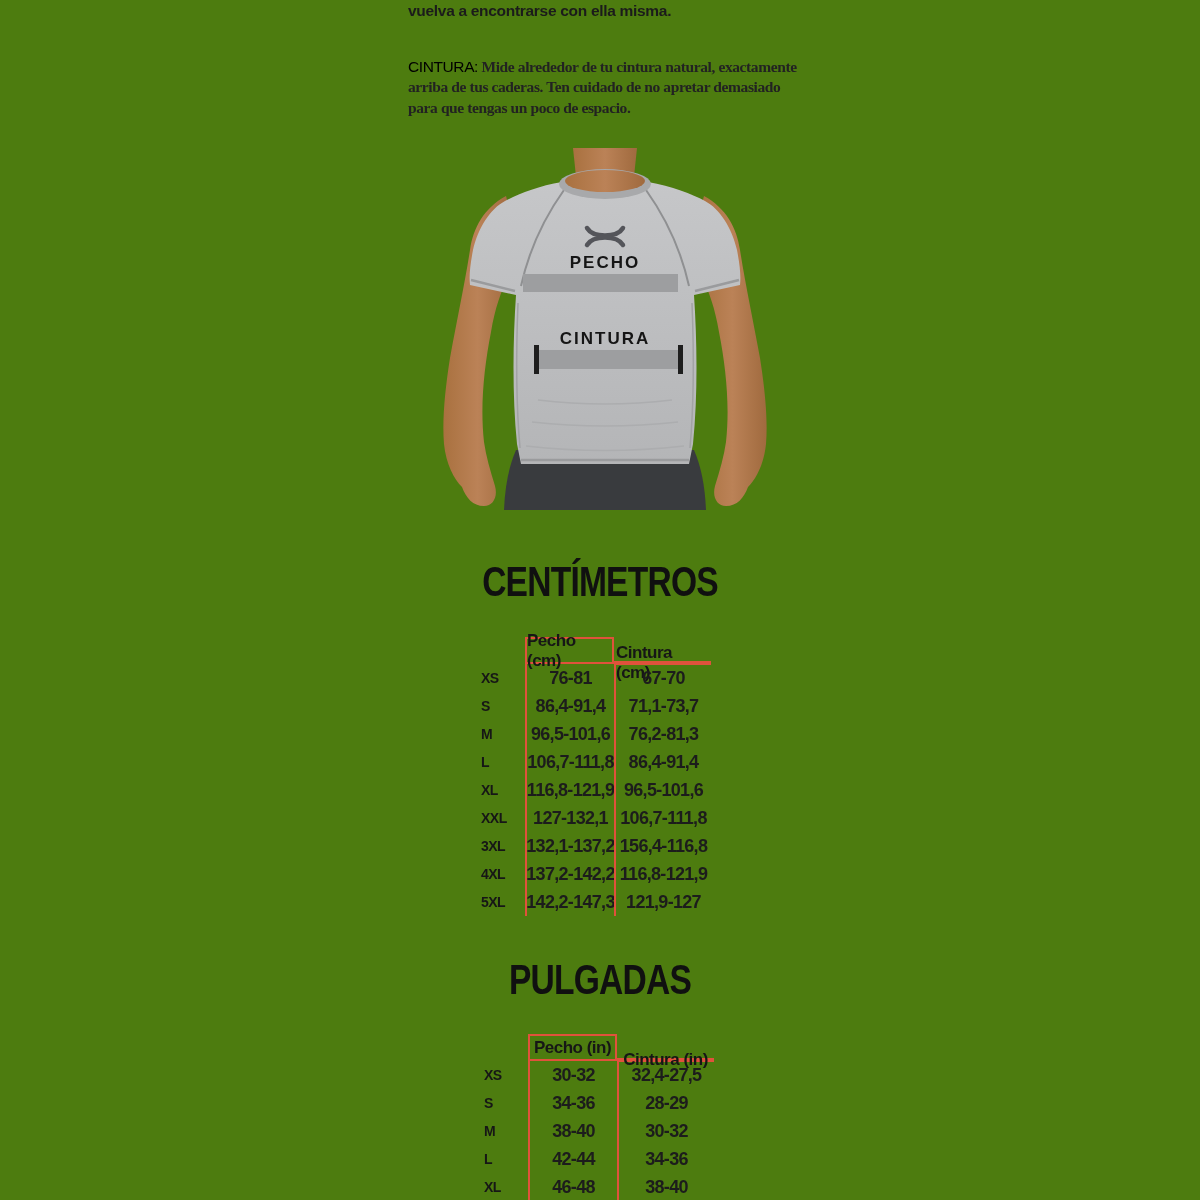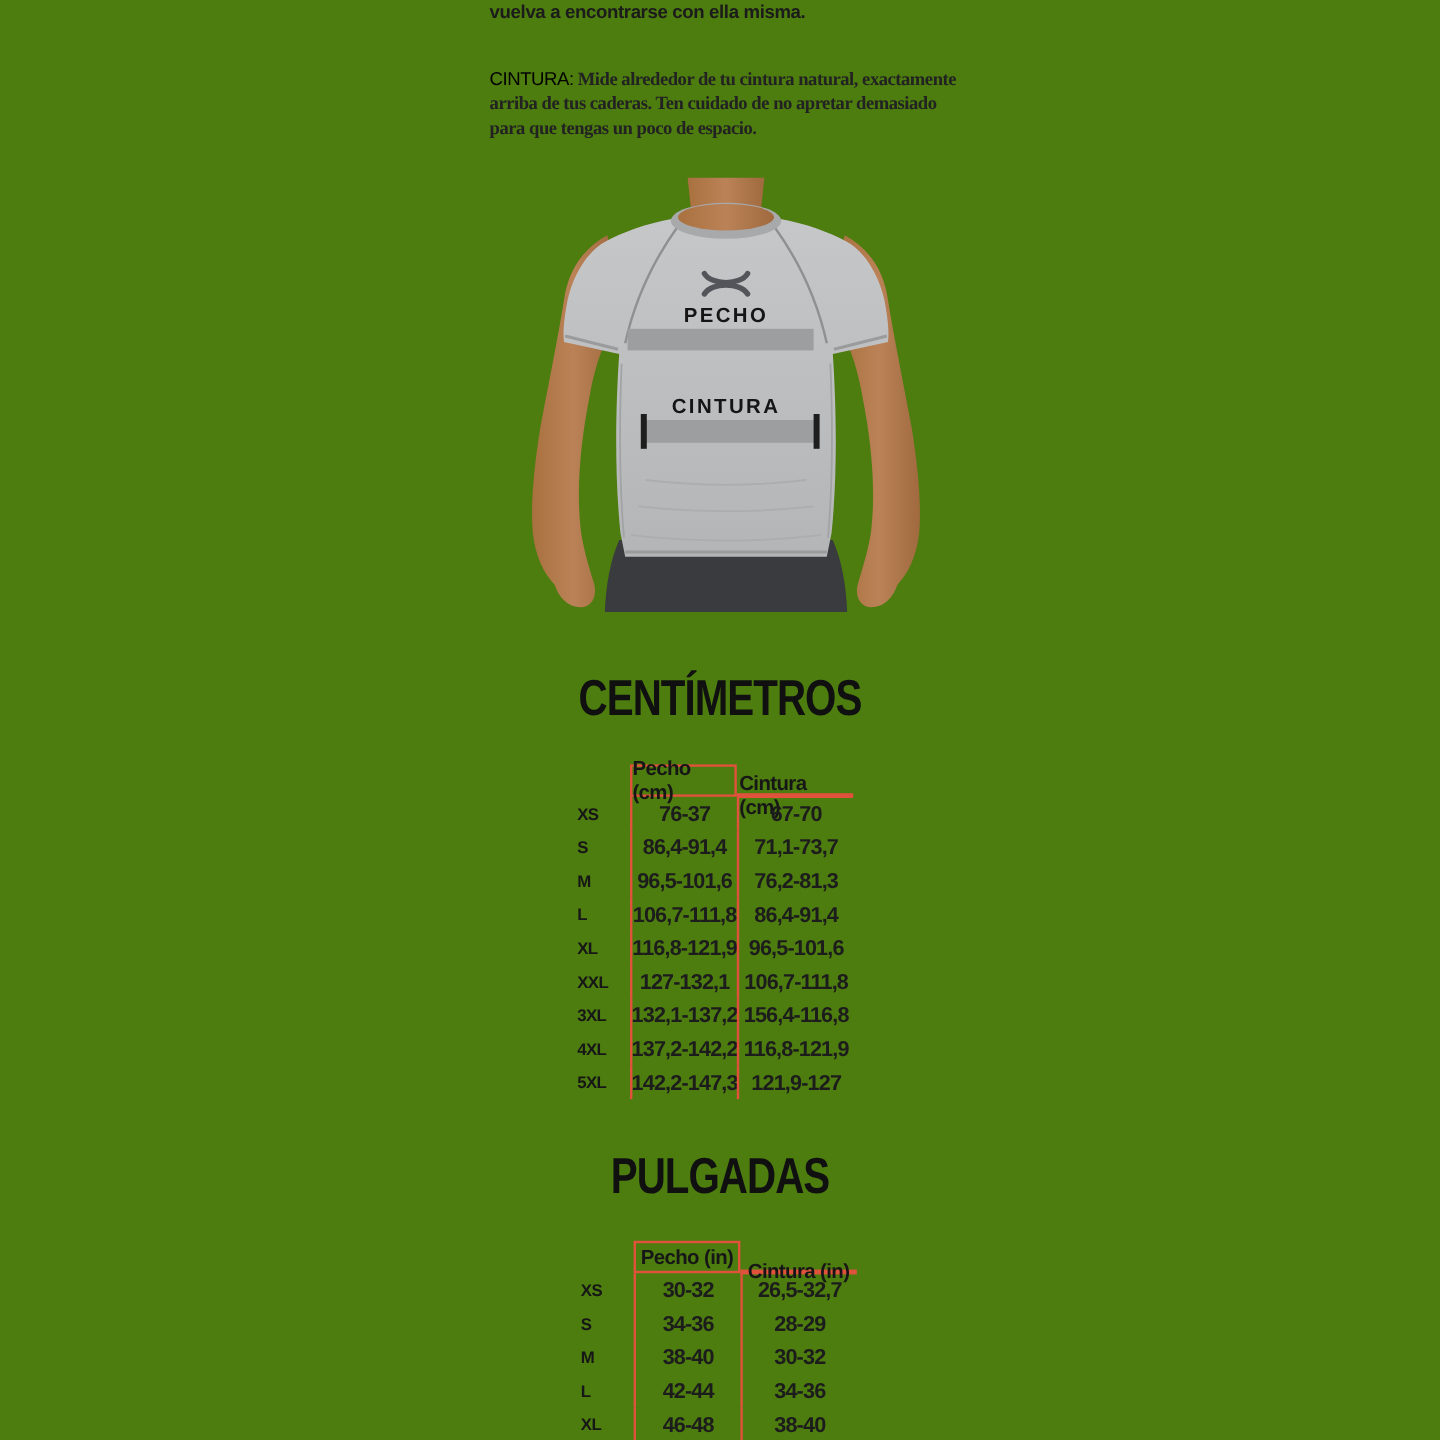--- a/index.html
+++ b/index.html
@@ -137,21 +137,21 @@
     </svg>
   </div>
 
   <h2 class="section-title" id="cm-title" style="margin:0">CENTÍMETROS</h2>
 
   <div class="size-grid" id="cm-grid">
     <div class="cell corner"></div>
     <div class="cell th">Pecho (cm)</div>
     <div class="cell th">Cintura (cm)</div>
     <div class="cell lbl">XS</div>
-      <div class="cell val">76-37</div>
+      <div class="cell val">76-81</div>
       <div class="cell val">67-70</div>
       <div class="cell lbl">S</div>
       <div class="cell val">86,4-91,4</div>
       <div class="cell val">71,1-73,7</div>
       <div class="cell lbl">M</div>
       <div class="cell val">96,5-101,6</div>
       <div class="cell val">76,2-81,3</div>
       <div class="cell lbl">L</div>
       <div class="cell val">106,7-111,8</div>
       <div class="cell val">86,4-91,4</div>
@@ -173,21 +173,21 @@
   </div>
 
   <h2 class="section-title" id="in-title" style="margin:0">PULGADAS</h2>
 
   <div class="size-grid" id="in-grid">
     <div class="cell corner"></div>
     <div class="cell th">Pecho (in)</div>
     <div class="cell th">Cintura (in)</div>
     <div class="cell lbl">XS</div>
       <div class="cell val">30-32</div>
-      <div class="cell val">26,5-32,7</div>
+      <div class="cell val">32,4-27,5</div>
       <div class="cell lbl">S</div>
       <div class="cell val">34-36</div>
       <div class="cell val">28-29</div>
       <div class="cell lbl">M</div>
       <div class="cell val">38-40</div>
       <div class="cell val">30-32</div>
       <div class="cell lbl">L</div>
       <div class="cell val">42-44</div>
       <div class="cell val">34-36</div>
       <div class="cell lbl">XL</div>

